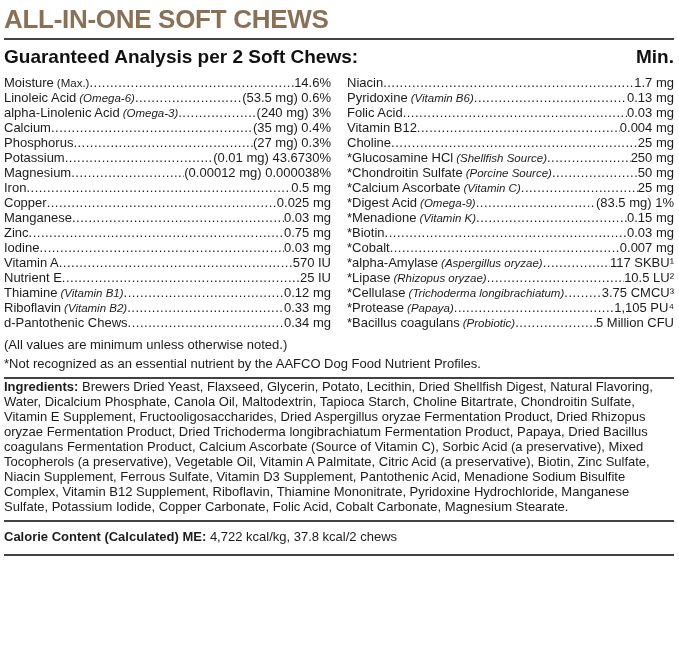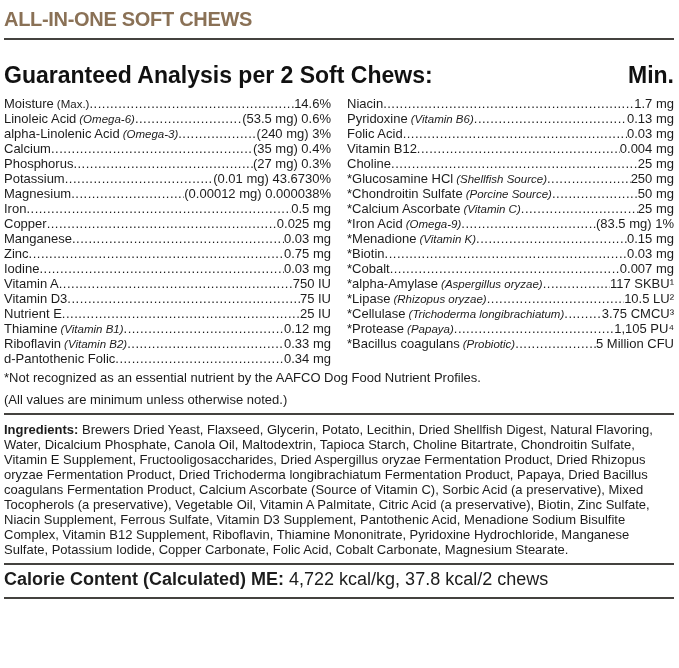--- a/index.html
+++ b/index.html
@@ -3,52 +3,52 @@
 <meta charset="utf-8">
 <style>
   * { box-sizing: border-box; margin: 0; padding: 0; }
   html, body { background: #ffffff; }
   body { font-family: "Liberation Sans", sans-serif; color: #1c1c1c; }
   .page {
     width: 679px; height: 668px; overflow: hidden;
     padding: 2px 5px 0 4px; background: #fff;
   }
   .title {
-    font-size: 20px; font-weight: bold; color: #8a7156;
+    font-size: 26px; font-weight: bold; color: #8a7156;
     letter-spacing: -0.3px; margin-top: 2px; line-height: 30px;
   }
   .rule { border: none; border-top: 2px solid #44423f; height: 0; }
   .rule-title { margin-top: 4px; }
   .ga-header {
     display: flex; justify-content: space-between; align-items: baseline;
-    margin-top: 22px; font-size: 23px; font-weight: bold; color: #111;
+    margin-top: 6px; font-size: 19px; font-weight: bold; color: #111;
   }
   .ga-cols { display: flex; gap: 16px; margin-top: 7px; }
   .ga-col { flex: 1 1 0; min-width: 0; }
   .ga-row {
     display: flex; align-items: baseline; white-space: nowrap;
     overflow: hidden; font-size: 13px; line-height: 15px; height: 15px;
   }
   .q { font-size: 11.5px; font-style: italic; text-align: center; }
   .q:not(:empty) { margin-left: 3px; }
   .q.plain { font-style: normal; }
   .dots { flex: 1 1 auto; overflow: hidden; min-width: 8px; }
   .dots::after {
     content: "....................................................................................................................................";
     letter-spacing: 0.5px; font-size: 13px;
   }
   .val { flex: 0 0 auto; }
   .note { font-size: 13px; line-height: 15px; }
   .note-1 { margin-top: 7px; }
   .note-2 { margin-top: 4px; }
   .rule-2 { margin-top: 6px; }
-  .ingredients { font-size: 13px; line-height: 15px; margin-top: 7px; }
+  .ingredients { font-size: 13px; line-height: 15px; }
   .ingredients b, .calorie b { font-weight: bold; }
   .rule-3 { margin-top: 6px; }
-  .calorie { font-size: 18px; line-height: 17px; margin-top: 6px; }
+  .calorie { font-size: 13px; line-height: 17px; margin-top: 6px; }
   .rule-4 { margin-top: 9px; }
   .footnotes { margin-top: 13px; }
   .footnote { font-size: 13.5px; line-height: 20px; }
 </style>
 </head>
 <body>
 
 <div class="page">
 
   <h1 class="title">ALL-IN-ONE SOFT CHEWS</h1>
@@ -132,48 +132,42 @@
         <div class="ga-row">
         <span class="n">Iodine</span>
           <span class="q"></span>
         <span class="dots"></span>
         <span class="val">0.03 mg</span>
       </div>
         <div class="ga-row">
         <span class="n">Vitamin A</span>
           <span class="q"></span>
         <span class="dots"></span>
-        <span class="val">750 IU</span>
-      </div>
-        <div class="ga-row">
-        <span class="n">Vitamin D3</span>
-          <span class="q"></span>
-        <span class="dots"></span>
-        <span class="val">75 IU</span>
+        <span class="val">570 IU</span>
       </div>
         <div class="ga-row">
         <span class="n">Nutrient E</span>
           <span class="q"></span>
         <span class="dots"></span>
         <span class="val">25 IU</span>
       </div>
         <div class="ga-row">
         <span class="n">Thiamine</span>
           <span class="q ital">(Vitamin B1)</span>
         <span class="dots"></span>
         <span class="val">0.12 mg</span>
       </div>
         <div class="ga-row">
         <span class="n">Riboflavin</span>
           <span class="q ital">(Vitamin B2)</span>
         <span class="dots"></span>
         <span class="val">0.33 mg</span>
       </div>
         <div class="ga-row">
-        <span class="n">d-Pantothenic Folic</span>
+        <span class="n">d-Pantothenic Chews</span>
           <span class="q"></span>
         <span class="dots"></span>
         <span class="val">0.34 mg</span>
       </div>
       </div>
     <div class="ga-col">
 
     <div class="ga-row">
         <span class="n">Niacin</span>
           <span class="q"></span>
@@ -216,21 +210,21 @@
         <span class="dots"></span>
         <span class="val">50 mg</span>
       </div>
         <div class="ga-row">
         <span class="n">*Calcium Ascorbate</span>
           <span class="q ital">(Vitamin C)</span>
         <span class="dots"></span>
         <span class="val">25 mg</span>
       </div>
         <div class="ga-row">
-        <span class="n">*Iron Acid</span>
+        <span class="n">*Digest Acid</span>
           <span class="q ital">(Omega-9)</span>
         <span class="dots"></span>
         <span class="val">(83.5 mg) 1%</span>
       </div>
         <div class="ga-row">
         <span class="n">*Menadione</span>
           <span class="q ital">(Vitamin K)</span>
         <span class="dots"></span>
         <span class="val">0.15 mg</span>
       </div>
@@ -272,22 +266,22 @@
       </div>
         <div class="ga-row">
         <span class="n">*Bacillus coagulans</span>
           <span class="q ital">(Probiotic)</span>
         <span class="dots"></span>
         <span class="val">5 Million CFU</span>
       </div>
       </div>
   </div>
 
+  <p class="note note-1">(All values are minimum unless otherwise noted.)</p>
   <p class="note note-2">*Not recognized as an essential nutrient by the AAFCO Dog Food Nutrient Profiles.</p>
-  <p class="note note-1">(All values are minimum unless otherwise noted.)</p>
 
   <hr class="rule rule-2">
 
   <p class="ingredients"><b>Ingredients:</b> <span>Brewers Dried Yeast, Flaxseed, Glycerin, Potato, Lecithin, Dried Shellfish Digest, Natural Flavoring, Water, Dicalcium Phosphate, Canola Oil, Maltodextrin, Tapioca Starch, Choline Bitartrate, Chondroitin Sulfate, Vitamin E Supplement, Fructooligosaccharides, Dried Aspergillus oryzae Fermentation Product, Dried Rhizopus oryzae Fermentation Product, Dried Trichoderma longibrachiatum Fermentation Product, Papaya, Dried Bacillus coagulans Fermentation Product, Calcium Ascorbate (Source of Vitamin C), Sorbic Acid (a preservative), Mixed Tocopherols (a preservative), Vegetable Oil, Vitamin A Palmitate, Citric Acid (a preservative), Biotin, Zinc Sulfate, Niacin Supplement, Ferrous Sulfate, Vitamin D3 Supplement, Pantothenic Acid, Menadione Sodium Bisulfite Complex, Vitamin B12 Supplement, Riboflavin, Thiamine Mononitrate, Pyridoxine Hydrochloride, Manganese Sulfate, Potassium Iodide, Copper Carbonate, Folic Acid, Cobalt Carbonate, Magnesium Stearate.</span></p>
 
   <hr class="rule rule-3">
 
   <p class="calorie"><b>Calorie Content (Calculated) ME:</b> <span>4,722 kcal/kg, 37.8 kcal/2 chews</span></p>
 
   <hr class="rule rule-4">

